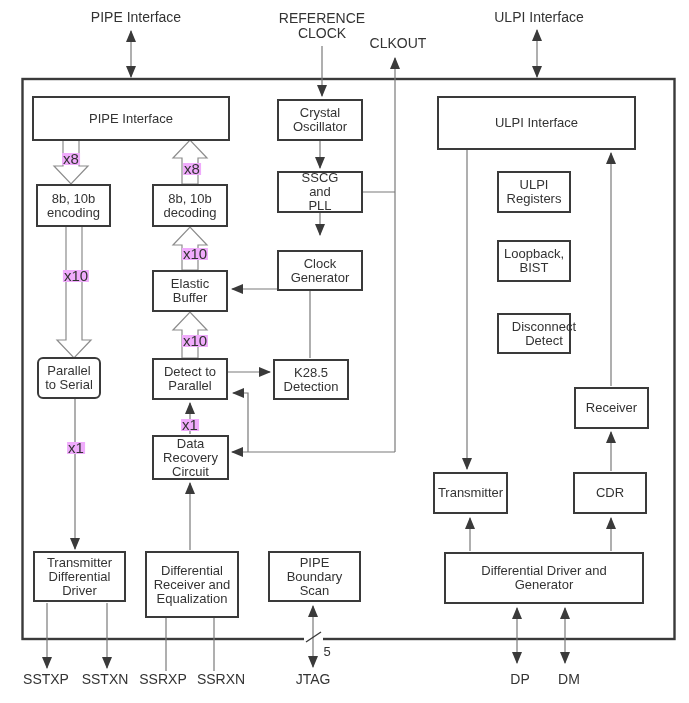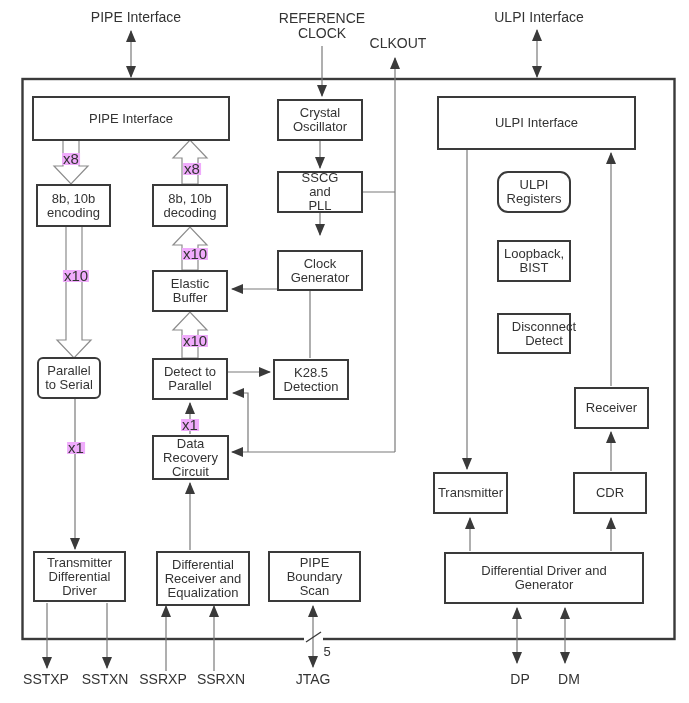--- a/index.html
+++ b/index.html
@@ -122,21 +122,21 @@
   <div class="block" style="left:273px;top:359px;width:76px;height:41px;">
       <span>K28.5 Detection</span>
     </div>
   <div class="block w54" style="left:37px;top:357px;width:64px;height:42px;border-radius:6px;">
       <span>Parallel to Serial</span>
     </div>
   <div class="block" style="left:152px;top:435px;width:77px;height:45px;">
       <span>Data Recovery Circuit</span>
     </div>
 
-  <div class="block" style="left:497px;top:171px;width:74px;height:42px;border-radius:11px;">
+  <div class="block" style="left:497px;top:171px;width:74px;height:42px;">
       <span>ULPI Registers</span>
     </div>
   <div class="block" style="left:497px;top:240px;width:74px;height:42px;">
       <span>Loopback, BIST</span>
     </div>
   <div class="block" style="left:497px;top:313px;width:74px;height:41px;padding-left:20px;">
       <span>Disconnect Detect</span>
     </div>
   <div class="block" style="left:574px;top:387px;width:75px;height:42px;">
       <span>Receiver</span>
@@ -144,21 +144,21 @@
   <div class="block" style="left:433px;top:472px;width:75px;height:42px;">
       <span>Transmitter</span>
     </div>
   <div class="block" style="left:573px;top:472px;width:74px;height:42px;">
       <span>CDR</span>
     </div>
 
   <div class="block" style="left:33px;top:551px;width:93px;height:51px;">
       <span>Transmitter Differential Driver</span>
     </div>
-  <div class="block" style="left:145px;top:551px;width:94px;height:55px;margin-left:11px;">
+  <div class="block" style="left:145px;top:551px;width:94px;height:67px;">
       <span>Differential Receiver and Equalization</span>
     </div>
   <div class="block w60" style="left:268px;top:551px;width:93px;height:51px;">
       <span>PIPE Boundary Scan</span>
     </div>
   <div class="block w130" style="left:444px;top:552px;width:200px;height:52px;">
       <span>Differential Driver and Generator</span>
     </div>
 
   <div class="outer-label" style="left:136px;top:17px;">PIPE Interface</div>

